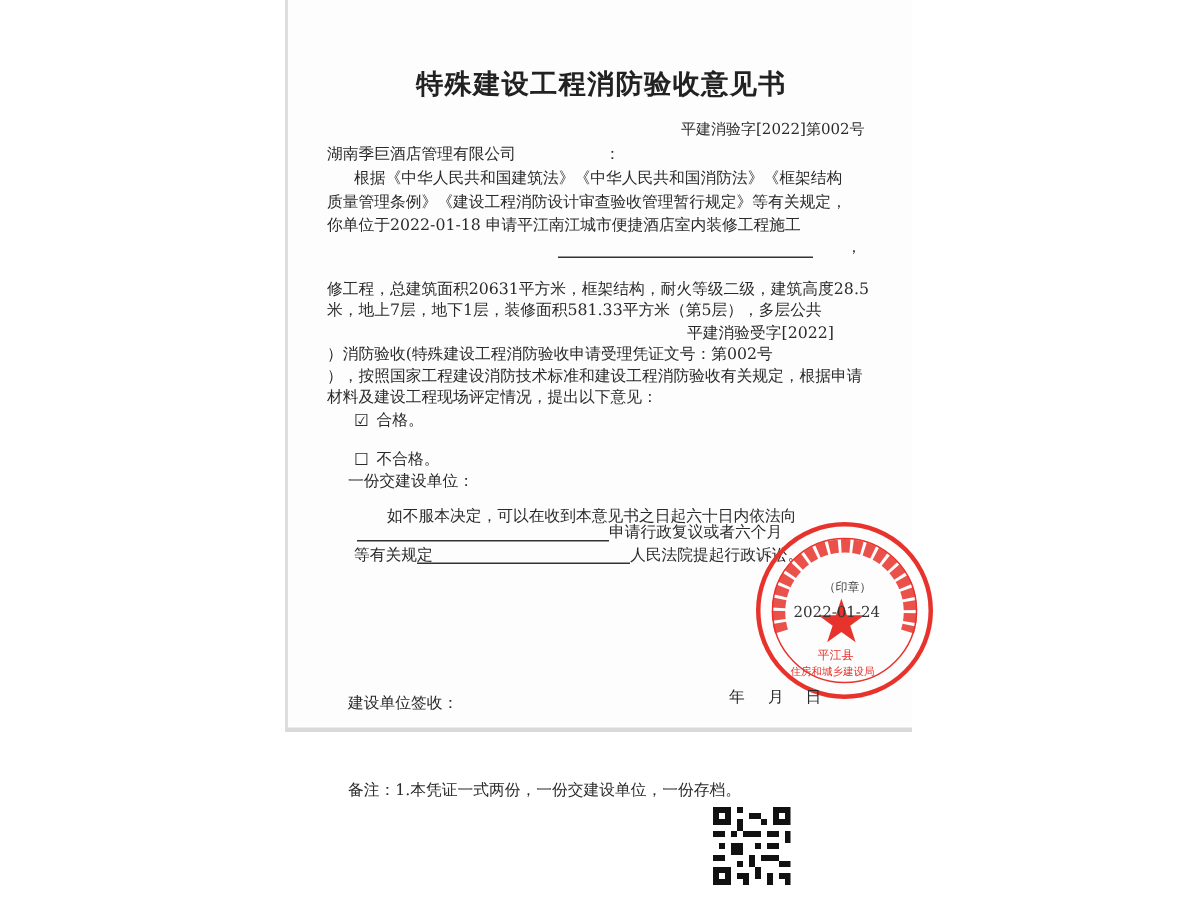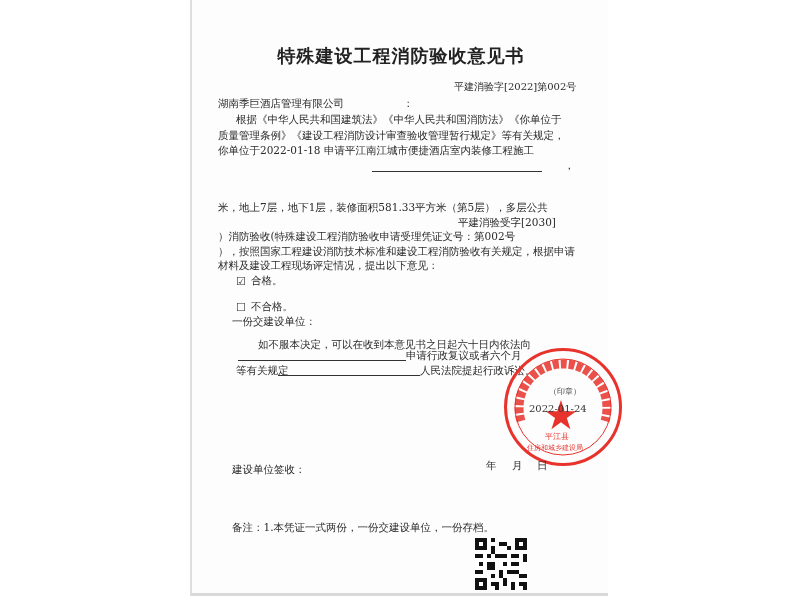--- a/index.html
+++ b/index.html
@@ -1,18 +1,18 @@
 <!DOCTYPE html>
 <html><head>
 <meta charset="utf-8">
 <style>
   html, body { margin:0; padding:0; }
   body { width:800px; height:600px; background:#ffffff; position:relative; overflow:hidden;
          font-family:"DejaVu Serif", "Liberation Serif", serif; color:#222; }
-  .page { position:absolute; left:190px; top:0; width:418px; height:596px; background:#fdfdfd;
+  .page { position:absolute; left:190px; top:0; width:418px; height:488px; background:#fdfdfd;
           border-left:2px solid #dedede; border-bottom:3px solid #d9d9d9; box-sizing:border-box; }
   .t { position:absolute; font-size:10.5px; line-height:14px; white-space:nowrap; color:#2a2a2a; }
   .title { position:absolute; left:0; width:418px; top:44px; text-align:center; font-size:18px;
            font-family:"DejaVu Sans", "Liberation Sans", sans-serif; font-weight:bold; color:#222; letter-spacing:1px; }
   .u { text-underline-offset:2px; }
   .line { position:absolute; border-bottom:1px solid #333; height:0; }
   .chk { display:inline-block; width:9px; height:9px; border:1px solid #555; font-size:8px; line-height:9px;
          text-align:center; margin-right:6px; vertical-align:middle; }
   .seal { position:absolute; left:312px; top:348px; width:118px; height:118px; border-radius:50%;
           border:3px solid #e8332c; box-sizing:border-box; }
@@ -30,31 +30,32 @@
 
   <div class="title">特殊建设工程消防验收意见书</div>
 
   <div class="t" style="left:262px;top:80px;font-size:10px;">平建消验字[2022]第002号</div>
 
   <div class="t u" style="left:26px;top:96px;">
     <span>湖南季巨酒店管理有限公司</span><span style="display:inline-block;width:62px;"></span>
   </div>
   <div class="t" style="left:211px;top:96px;">：</div>
 
-  <div class="t" style="left:44px;top:112px;">根据《中华人民共和国建筑法》《中华人民共和国消防法》《你单位于</div>
+  <div class="t" style="left:44px;top:112px;">根据《中华人民共和国建筑法》《中华人民共和国消防法》《框架结构</div>
   <div class="t" style="left:26px;top:128px;">质量管理条例》《建设工程消防设计审查验收管理暂行规定》等有关规定，</div>
   <div class="t" style="left:26px;top:143px;">
     <span>你单位于</span><span class="u">2022-01-18</span>&nbsp;<span>申请</span><span class="u">平江南江城市便捷酒店室内装修工程施工</span>
   </div>
   <div class="line" style="left:180px;top:171px;width:170px;"></div>
   <div class="t" style="left:372px;top:158px;">，</div>
 
+  <div class="t" style="left:26px;top:186px;">修工程，总建筑面积20631平方米，框架结构，耐火等级二级，建筑高度28.5</div>
   <div class="t" style="left:26px;top:200px;">米，地上7层，地下1层，装修面积581.33平方米（第5层），多层公共</div>
 
-  <div class="t" style="left:266px;top:215px;">平建消验受字[2030]</div>
+  <div class="t" style="left:266px;top:215px;">平建消验受字[2022]</div>
   <div class="t" style="left:26px;top:229px;">
     <span>）消防验收(特殊建设工程消防验收申请受理凭证文号：</span><span>第002号</span>
   </div>
   <div class="t" style="left:26px;top:244px;">），按照国家工程建设消防技术标准和建设工程消防验收有关规定，根据申请</div>
   <div class="t" style="left:26px;top:258px;">材料及建设工程现场评定情况，提出以下意见：</div>
 
   <div class="t" style="left:44px;top:273px;">
     <span class="chk" style="border:none;font-size:11px;">☑</span><span>合格。</span>
   </div>
   <div class="t" style="left:44px;top:299px;">

